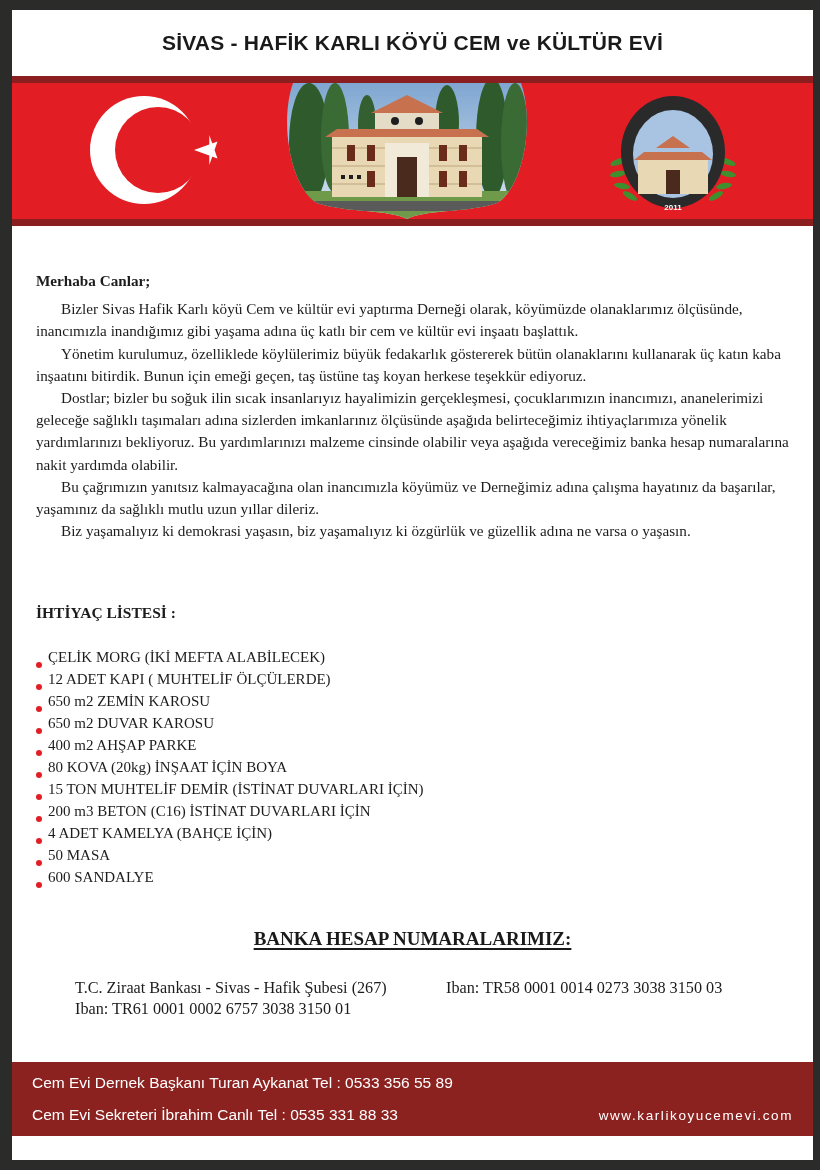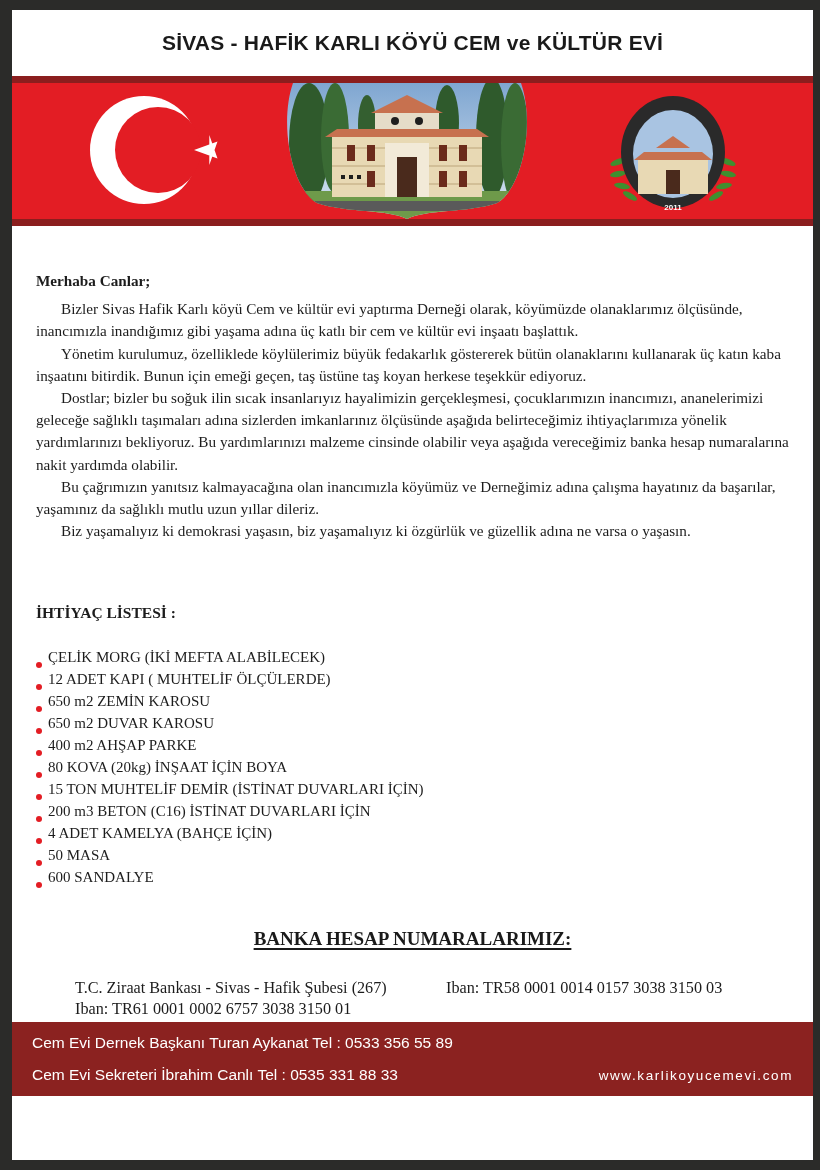--- a/index.html
+++ b/index.html
@@ -19,21 +19,21 @@
   .para{margin:0;text-indent:25px;}
   .needs{position:absolute;left:24px;top:594px;font-family:"Liberation Serif",serif;font-weight:bold;font-size:15.5px;color:#1c1c1c;}
   .list{position:absolute;left:24px;top:636px;margin:0;padding:0;list-style:none;font-family:"Liberation Serif",serif;font-size:15px;color:#1c1c1c;}
   .list li{height:22px;line-height:22px;display:flex;align-items:flex-end;}
   .dot{display:inline-block;width:6px;height:6px;border-radius:50%;background:#e31d24;margin-right:6px;flex:none;}
   .bank-title{position:absolute;left:0;width:801px;top:918px;text-align:center;font-family:"Liberation Serif",serif;font-weight:bold;font-size:19px;color:#1a1a1a;}
   .bank-title span{text-decoration:underline;text-decoration-thickness:2px;text-underline-offset:3px;}
   .bank{position:absolute;top:968px;font-family:"Liberation Serif",serif;font-size:16.2px;color:#1c1c1c;line-height:21px;}
   .bank.left{left:26px;margin-left:37px;}
   .bank.right{left:434px;}
-  .footer{position:absolute;left:0;top:1012px;width:801px;height:74px;background:#8b2220;font-family:"Liberation Sans",sans-serif;color:#ffffff;}
+  .footer{position:absolute;left:0;top:1052px;width:801px;height:74px;background:#8b2220;font-family:"Liberation Sans",sans-serif;color:#ffffff;}
   .footer .l1{position:absolute;left:20px;top:12px;font-size:15.5px;}
   .footer .l2{position:absolute;left:20px;top:44px;font-size:15.5px;}
   .footer .web{position:absolute;right:20px;top:46px;font-size:13.5px;letter-spacing:1.6px;}
 </style>
 </head>
 <body>
 
 <div class="page">
 
   <div class="title">SİVAS - HAFİK KARLI KÖYÜ CEM ve KÜLTÜR EVİ</div>
@@ -173,21 +173,21 @@
       </li>
   </ul>
 
   <div class="bank-title"><span>BANKA HESAP NUMARALARIMIZ:</span></div>
 
   <div class="bank left">
     <div>T.C. Ziraat Bankası - Sivas - Hafik Şubesi (267)</div>
     <div>Iban: TR61 0001 0002 6757 3038 3150 01</div>
   </div>
   <div class="bank right">
-    <div>Iban: TR58 0001 0014 0157 3038 3150 03</div>
+    <div>Iban: TR58 0001 0014 0273 3038 3150 03</div>
   </div>
 
   <div class="footer">
     <div class="l1">Cem Evi Dernek Başkanı Turan Aykanat  Tel : 0533 356 55 89</div>
     <div class="l2">Cem Evi Sekreteri İbrahim Canlı  Tel : 0535 331 88 33</div>
     <div class="web">www.karlikoyucemevi.com</div>
   </div>
 
 </div>
 

